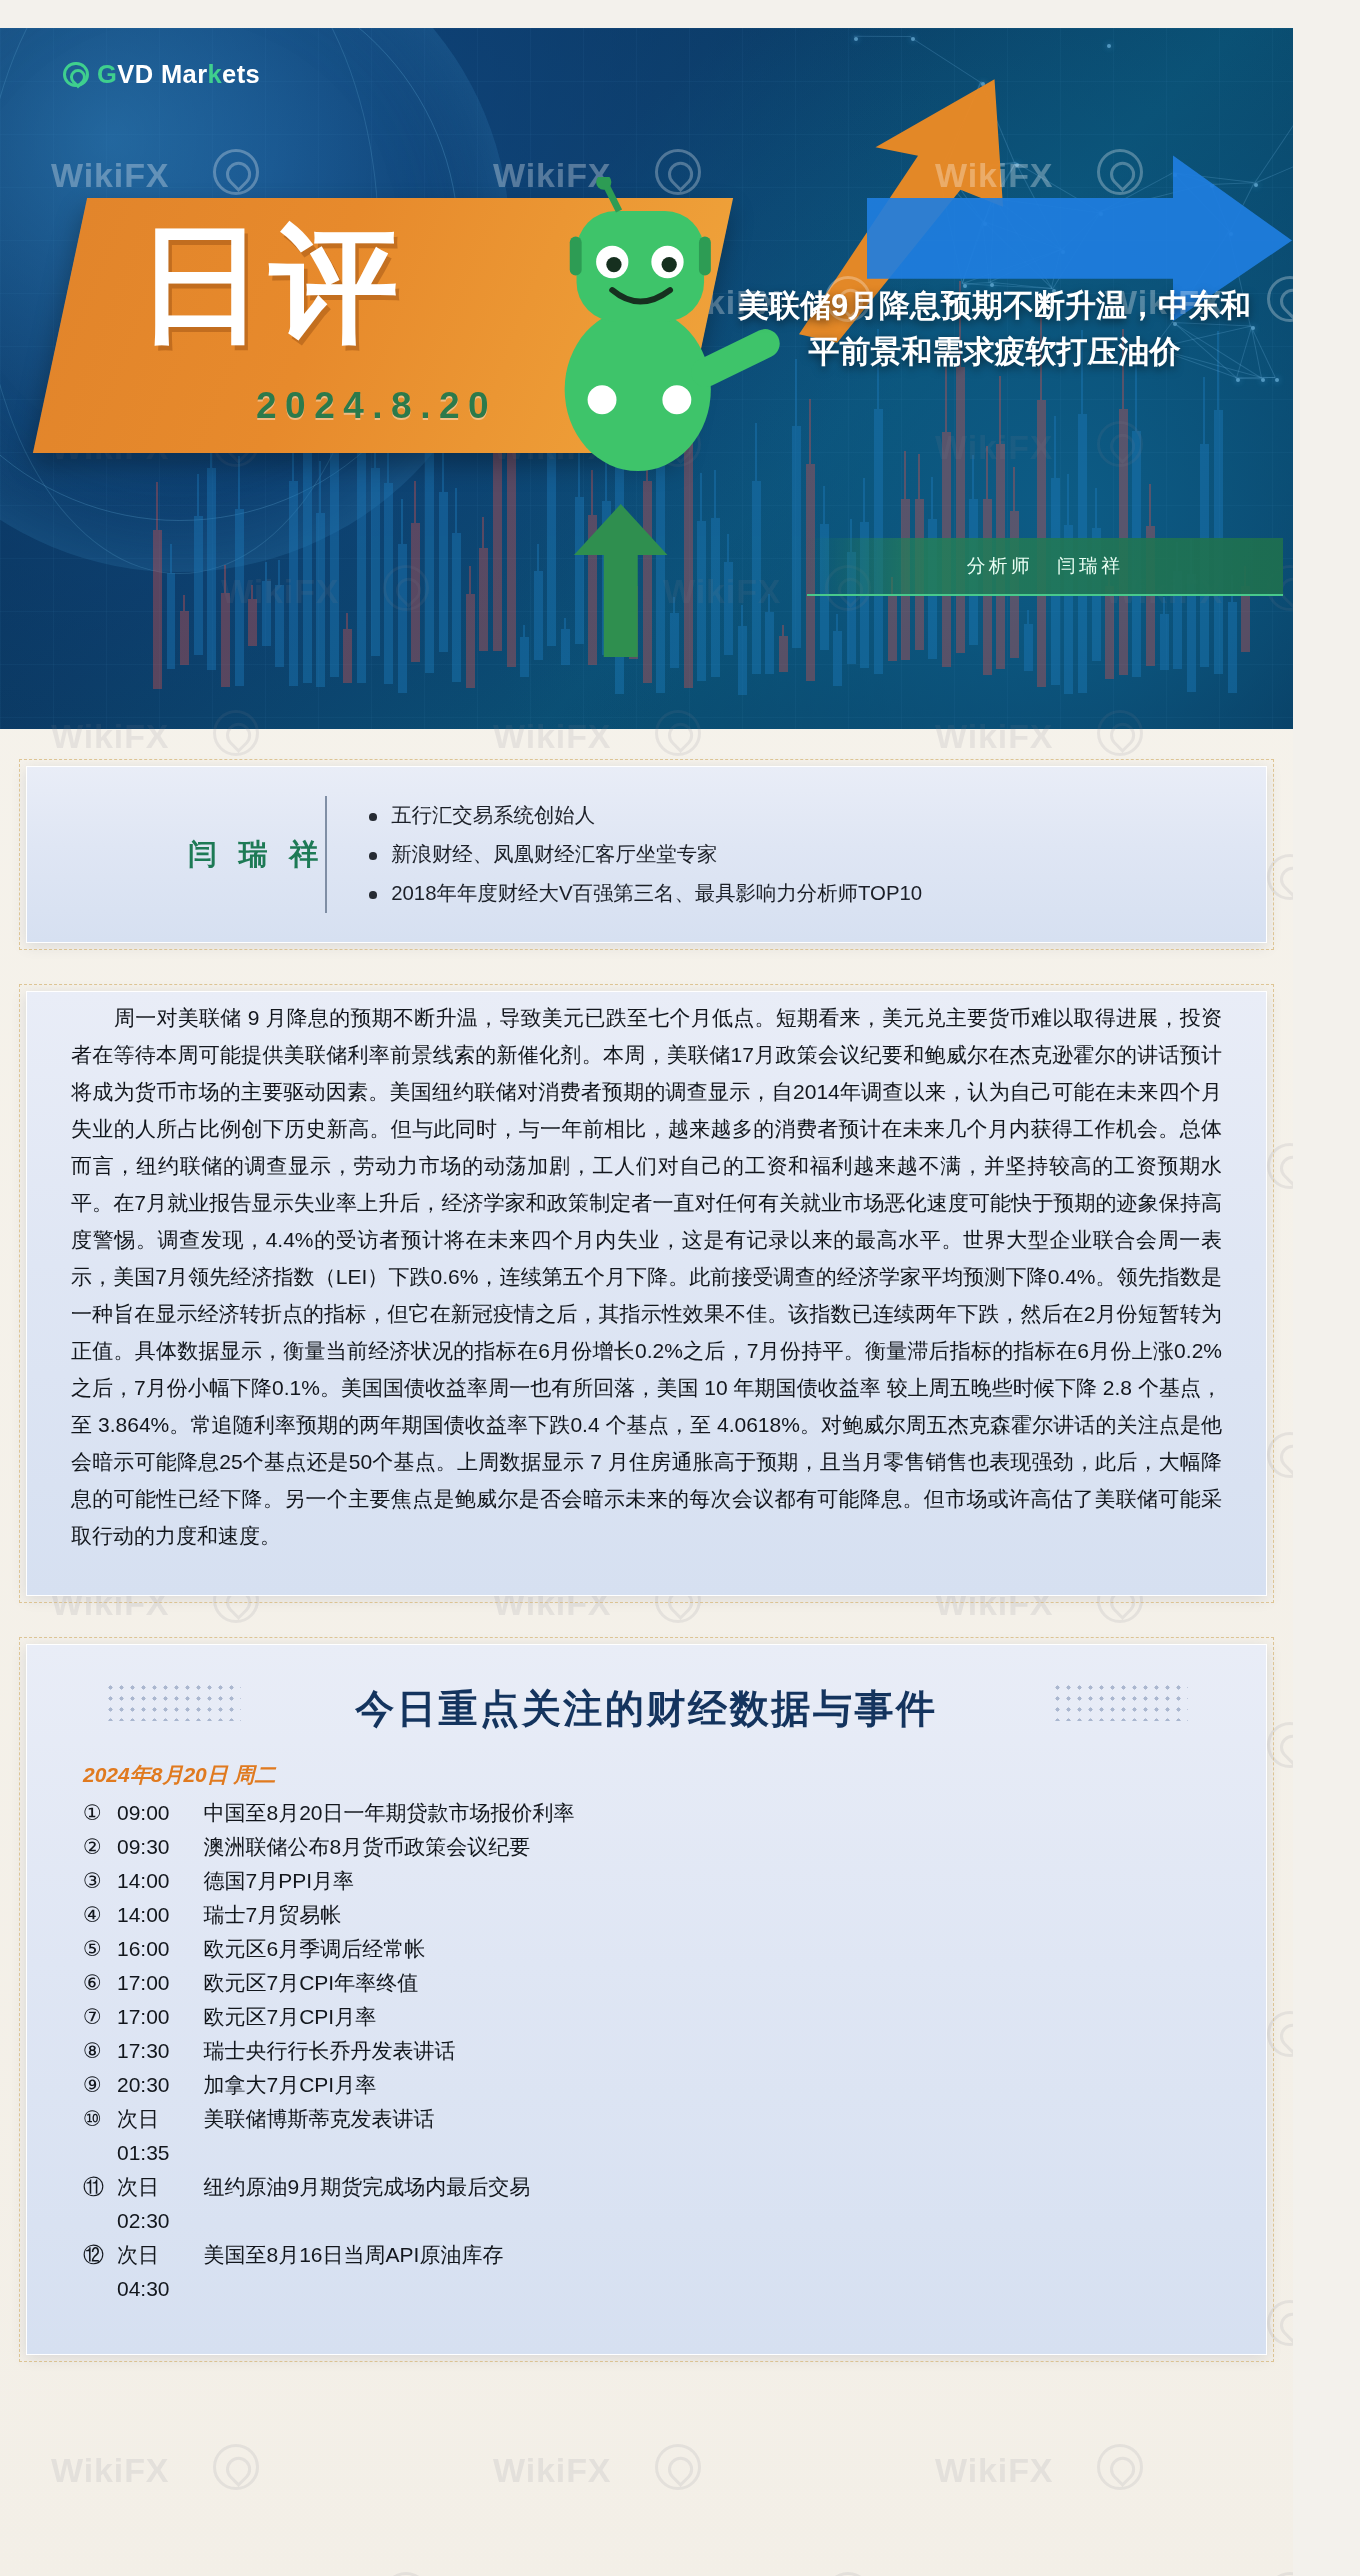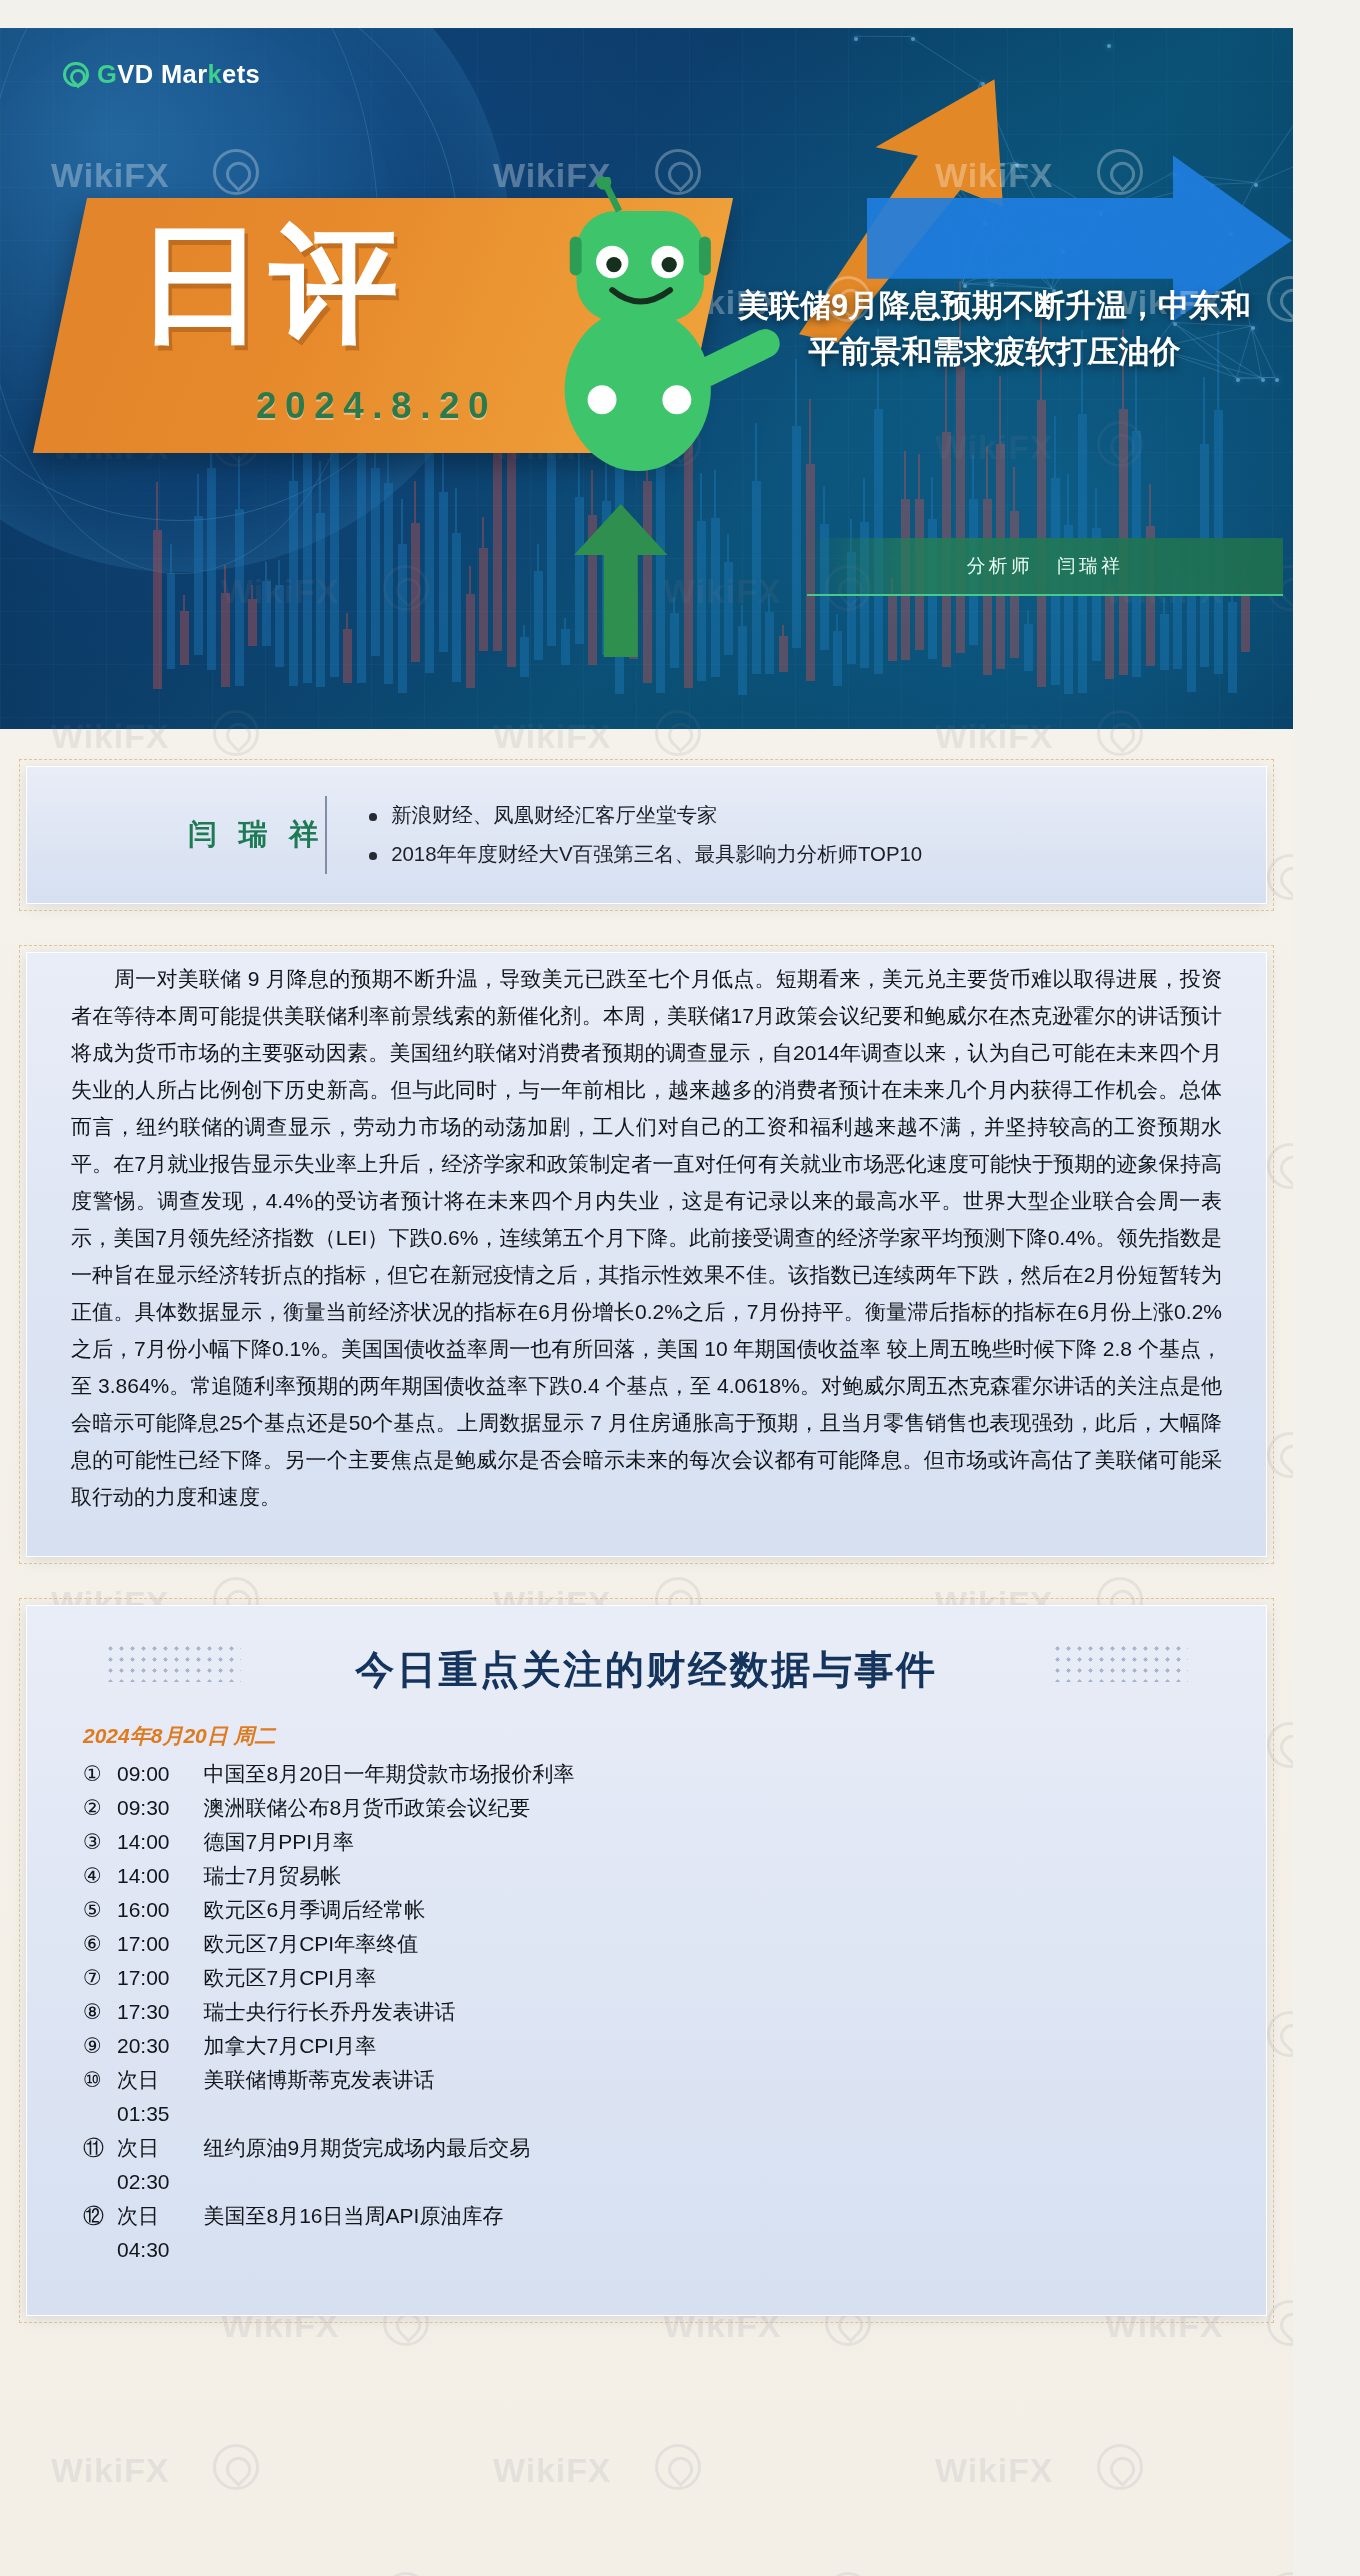--- a/index.html
+++ b/index.html
@@ -691,20 +691,21 @@
     <div class="analyst-bar">
       <span>分析师</span>
       <span>闫瑞祥</span>
     </div>
   </div>
 
   <div class="card profile">
     <div class="profile-name">闫 瑞 祥</div>
     <div class="profile-sep"></div>
     <ul class="profile-list">
+      <li>五行汇交易系统创始人</li>
       <li>新浪财经、凤凰财经汇客厅坐堂专家</li>
       <li>2018年年度财经大V百强第三名、最具影响力分析师TOP10</li>
     </ul>
   </div>
 
   <div class="spacer-56"></div>
 
   <div class="card">
     <div class="body-text">周一对美联储 9 月降息的预期不断升温，导致美元已跌至七个月低点。短期看来，美元兑主要货币难以取得进展，投资者在等待本周可能提供美联储利率前景线索的新催化剂。本周，美联储17月政策会议纪要和鲍威尔在杰克逊霍尔的讲话预计将成为货币市场的主要驱动因素。美国纽约联储对消费者预期的调查显示，自2014年调查以来，认为自己可能在未来四个月失业的人所占比例创下历史新高。但与此同时，与一年前相比，越来越多的消费者预计在未来几个月内获得工作机会。总体而言，纽约联储的调查显示，劳动力市场的动荡加剧，工人们对自己的工资和福利越来越不满，并坚持较高的工资预期水平。在7月就业报告显示失业率上升后，经济学家和政策制定者一直对任何有关就业市场恶化速度可能快于预期的迹象保持高度警惕。调查发现，4.4%的受访者预计将在未来四个月内失业，这是有记录以来的最高水平。世界大型企业联合会周一表示，美国7月领先经济指数（LEI）下跌0.6%，连续第五个月下降。此前接受调查的经济学家平均预测下降0.4%。领先指数是一种旨在显示经济转折点的指标，但它在新冠疫情之后，其指示性效果不佳。该指数已连续两年下跌，然后在2月份短暂转为正值。具体数据显示，衡量当前经济状况的指标在6月份增长0.2%之后，7月份持平。衡量滞后指标的指标在6月份上涨0.2%之后，7月份小幅下降0.1%。美国国债收益率周一也有所回落，美国 10 年期国债收益率 较上周五晚些时候下降 2.8 个基点，至 3.864%。常追随利率预期的两年期国债收益率下跌0.4 个基点，至 4.0618%。对鲍威尔周五杰克森霍尔讲话的关注点是他会暗示可能降息25个基点还是50个基点。上周数据显示 7 月住房通胀高于预期，且当月零售销售也表现强劲，此后，大幅降息的可能性已经下降。另一个主要焦点是鲍威尔是否会暗示未来的每次会议都有可能降息。但市场或许高估了美联储可能采取行动的力度和速度。</div>
   </div>

